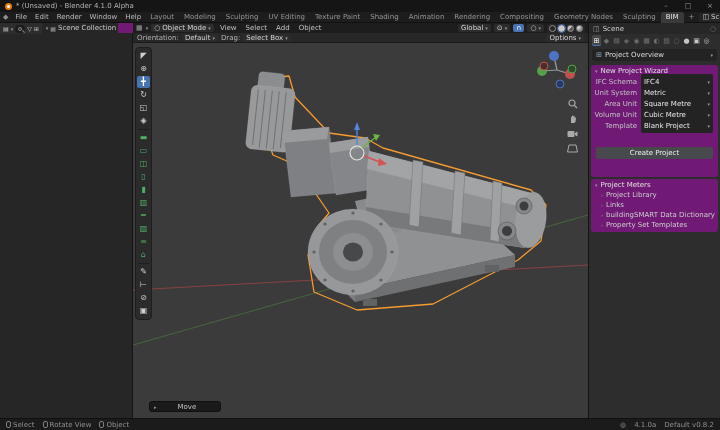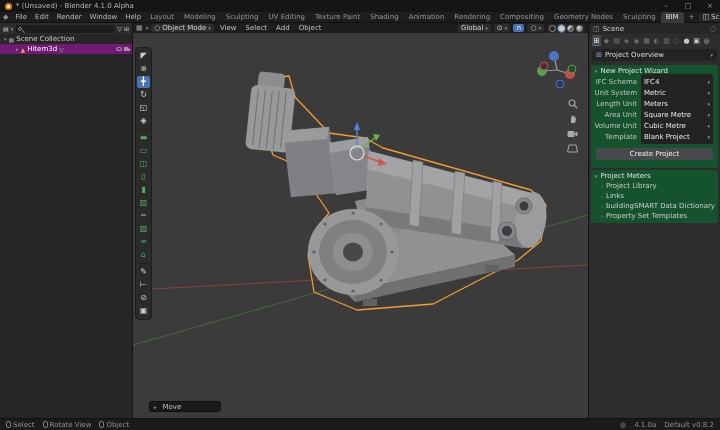--- a/index.html
+++ b/index.html
@@ -22,21 +22,21 @@
   .ws-tab.active{background:#3a3a3a;color:#e8e8e8}
   .tb-icon{color:#8f8f8f;padding:0 3px}
   .sel-group{display:flex;align-items:center;gap:2px;background:#262626;border-radius:2px;
     padding:0 3px;height:9px;margin-right:4px;color:#d0d0d0}
 
   
   #workspace{position:absolute;left:0;top:23px;width:720px;height:395px;display:flex}
 
   
   #outliner{width:133px;height:100%;background:#262626;border-right:1px solid #141414;
-    display:flex;flex-direction:column;font-size:7px}
+    display:flex;flex-direction:row;font-size:7px}
   #outliner-header{height:11px;background:#2d2d2d;display:flex;align-items:center;padding:0 3px;gap:2px;flex:none}
   .search-box{flex:1;height:8px;background:#1c1c1c;border-radius:4px;display:flex;align-items:center;padding:0 3px;gap:2px}
   .mag{width:4px;height:4px;border:1px solid #8a8a8a;border-radius:50%;position:relative;flex:none}
   .mag:after{content:"";position:absolute;left:3px;top:3px;width:3px;height:1px;background:#8a8a8a;transform:rotate(45deg)}
   .ol-row{height:10px;display:flex;align-items:center;gap:2px;padding:0 2px;color:#c9c9c9;white-space:nowrap}
   .ol-row.selected{background:#701a75;color:#fff}
   .ol-ico{font-size:6px;flex:none}
   .ol-right{margin-left:auto;display:flex;gap:2px;align-items:center}
   .eye{width:6px;height:4px;border:1px solid #9a9a9a;border-radius:50%;position:relative;flex:none}
   .cam{width:6px;height:4px;background:#9a9a9a;clip-path:polygon(0 0,70% 0,70% 35%,100% 35%,100% 100%,0 100%);flex:none}
@@ -71,43 +71,43 @@
   
   #vp-overlay{position:absolute;left:26px;top:24px;z-index:4;color:#d4d4d4;font-size:7px;line-height:9px;text-shadow:0 1px 1px #000}
 
   
   #nav-gizmo{position:absolute;right:8px;top:24px;z-index:6}
   #vp-viewicons{position:absolute;right:10px;top:76px;z-index:6;display:flex;flex-direction:column;gap:5px;align-items:center}
   .vicon{opacity:.75}
 
   
   #redo-panel{position:absolute;left:16px;bottom:6px;width:72px;height:11px;background:rgba(24,24,24,.92);
-    border:1px solid #101010;border-radius:3px;display:flex;align-items:center;gap:6px;padding:0 4px;
+    border:1px solid #101010;border-radius:3px;display:flex;align-items:center;gap:21px;padding:0 4px;
     color:#c4c4c4;font-size:7px;z-index:6}
 
   #scene-svg{position:absolute;left:0;top:20px;width:100%;height:calc(100% - 20px);z-index:1}
 
   
   #properties{width:132px;height:100%;background:#2d2d2d;border-left:1px solid #141414;
     display:flex;flex-direction:column;font-size:7px;overflow:hidden}
   #props-header{height:11px;background:#272727;display:flex;align-items:center;gap:3px;padding:0 4px;flex:none;color:#cfcfcf}
   #props-tabs{height:13px;display:flex;align-items:center;gap:1px;padding:0 3px;flex:none}
   .ptab{width:9px;height:11px;display:flex;align-items:center;justify-content:center;font-size:7px;color:#6f6f6f;border-radius:2px}
   .ptab.active{background:#47474a;color:#fff;box-shadow:inset 0 -1px 0 #4772b3}
   .ptab.bright{color:#c6c6c6}
   #props-pill{margin:2px 3px;height:12px;background:#232323;border-radius:3px;display:flex;
     align-items:center;gap:3px;padding:0 4px;color:#dedede}
-  .panel{margin:2px 2px 0 2px;background:#14532d;border-radius:3px;padding-bottom:2px}
+  .panel{margin:2px 2px 0 2px;background:#701a75;border-radius:3px;padding-bottom:2px}
   .panel-head{height:11px;display:flex;align-items:center;gap:3px;padding:0 4px;color:#e0e0e0}
   .f-row{height:11px;display:flex;align-items:center;padding:0 5px 0 0}
   .f-label{width:50px;text-align:right;padding-right:4px;color:#c2c2c2;white-space:nowrap}
   .f-value{flex:1;height:15px;background:#232323;border-radius:2px;display:flex;align-items:center;
     padding:0 3px;color:#e9e9e9;white-space:nowrap;overflow:hidden}
   .f-value .chev{margin-left:auto}
-  .create-btn{margin:6px 5px;height:12px;background:#47494c;border-radius:2px;display:flex;
+  .create-btn{margin:16px 5px;height:12px;background:#47494c;border-radius:2px;display:flex;
     align-items:center;justify-content:center;color:#f0f0f0;box-shadow:inset 0 1px 0 #565page8;}
   .sub-item{height:10px;display:flex;align-items:center;gap:3px;padding-left:10px;color:#cdcdcd}
 
   
   #statusbar{position:absolute;left:0;top:418px;width:720px;height:12px;background:#1b1b1b;
     border-top:1px solid #101010;display:flex;align-items:center;padding:0 6px;gap:8px;
     color:#8f8f8f;font-size:7px}
   .mouse{display:inline-block;width:5px;height:7px;border:1px solid #7f7f7f;border-radius:2px;margin-right:2px;vertical-align:-1px}
   .hint{display:flex;align-items:center}
 </style>
@@ -212,20 +212,37 @@
         <span class="chev">▾</span>
       </span>
       <span class="shade-wrap">
         <span class="shade-dot"></span>
         <span class="shade-dot solid on"></span>
         <span class="shade-dot mat"></span>
         <span class="shade-dot rend"></span>
       </span>
     </div>
 
+    <div id="vp-toolsettings">
+      <span>Orientation:</span>
+      <span class="drop">
+        <span>Default</span>
+        <span class="chev">▾</span>
+      </span>
+      <span>Drag:</span>
+      <span class="drop">
+        <span>Select Box</span>
+        <span class="chev">▾</span>
+      </span>
+      <span class="spacer"></span>
+      <span class="drop">
+        <span>Options</span>
+        <span class="chev">▾</span>
+      </span>
+    </div>
 
     <div id="vp-toolbar">
       <span class="tool">◤</span>
       <span class="tool">⊕</span>
       <span class="tool active">╋</span>
       <span class="tool">↻</span>
       <span class="tool">◱</span>
       <span class="tool">◈</span>
       <span class="tool-sep"></span>
       <span class="tool green">▬</span>
@@ -399,27 +416,20 @@
         </span>
       </div>
       <div class="f-row">
         <span class="f-label">Unit System</span>
         <span class="f-value">
           <span>Metric</span>
           <span class="chev">▾</span>
         </span>
       </div>
       <div class="f-row">
-        <span class="f-label">Length Unit</span>
-        <span class="f-value">
-          <span>Meters</span>
-          <span class="chev">▾</span>
-        </span>
-      </div>
-      <div class="f-row">
         <span class="f-label">Area Unit</span>
         <span class="f-value">
           <span>Square Metre</span>
           <span class="chev">▾</span>
         </span>
       </div>
       <div class="f-row">
         <span class="f-label">Volume Unit</span>
         <span class="f-value">
           <span>Cubic Metre</span>

